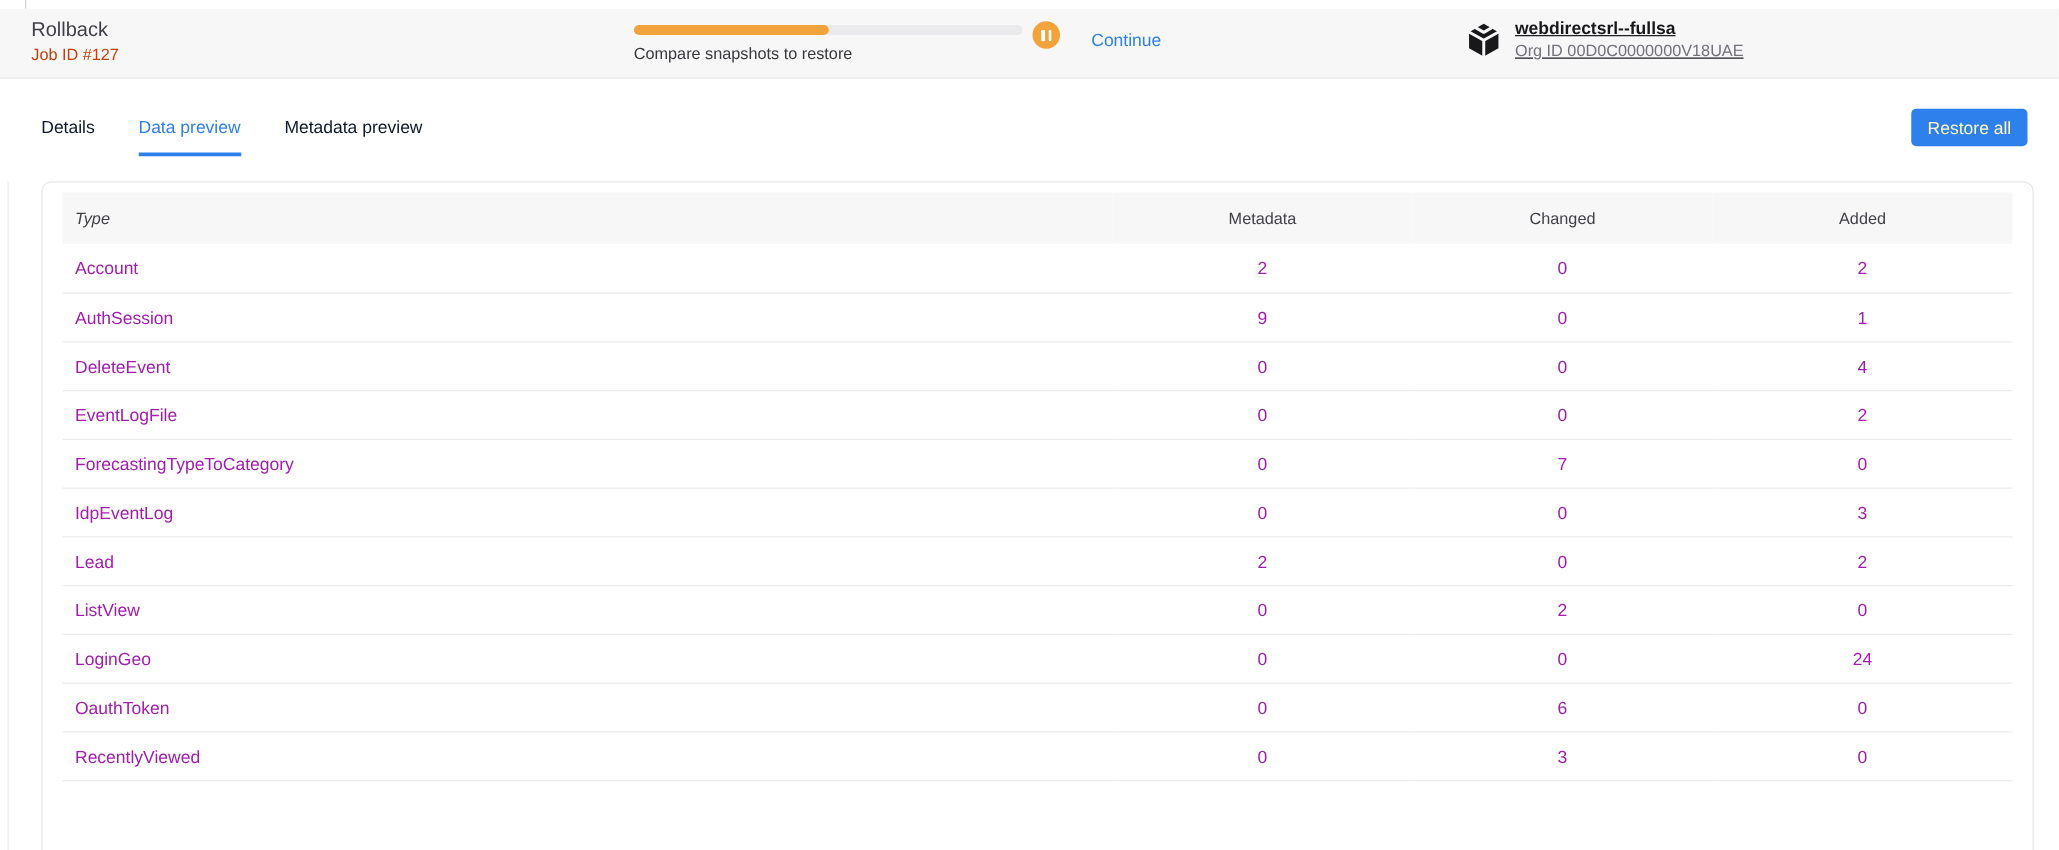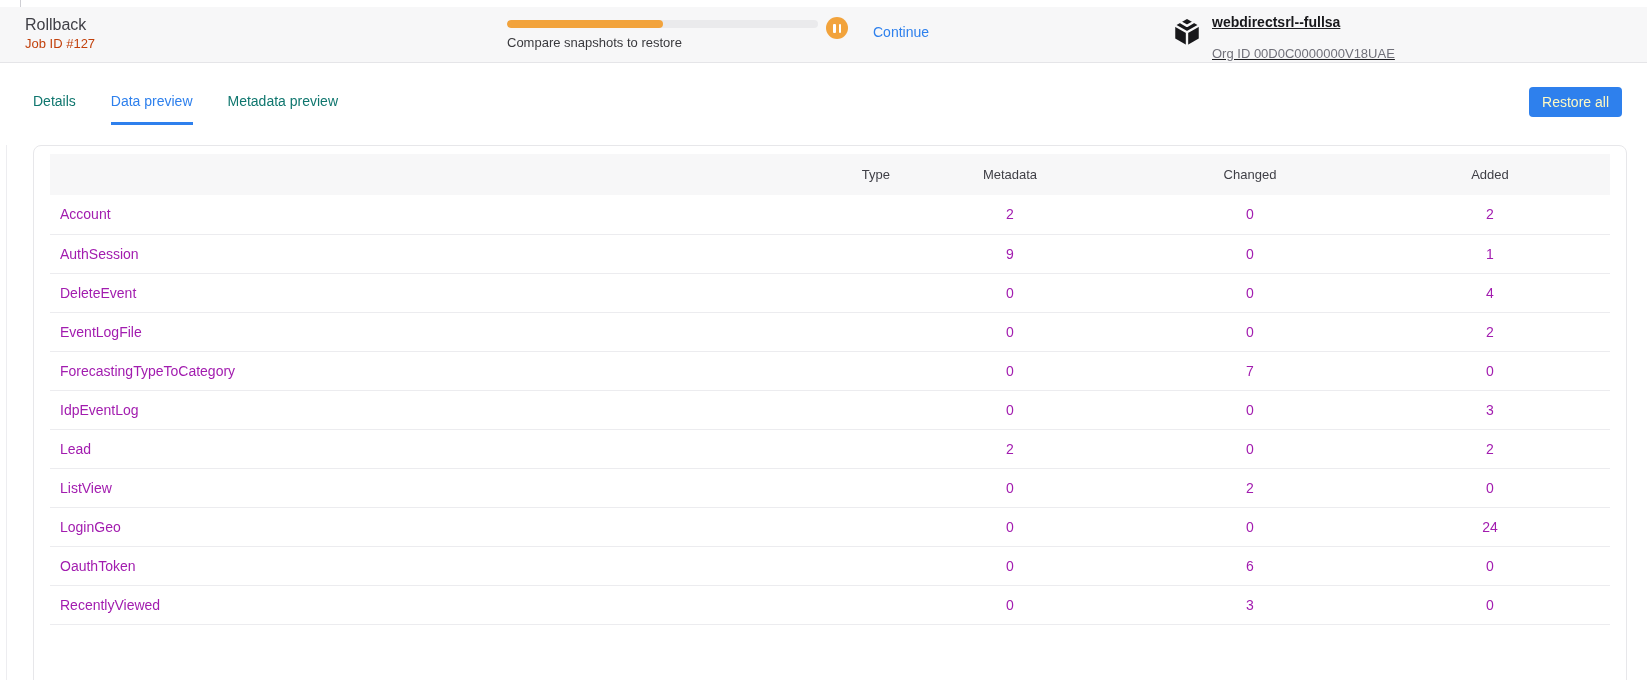--- a/index.html
+++ b/index.html
@@ -29,45 +29,45 @@
   .progress-fill{height:100%;border-radius:4px;background:var(--progress-orange);}
   .progress-label{position:absolute;left:507px;top:28px;font-size:13px;color:#39393d;}
   .pause-badge{position:absolute;left:826px;top:10px;width:22px;height:22px;border-radius:50%;background:var(--progress-orange);display:flex;align-items:center;justify-content:center;gap:3px;cursor:pointer;}
   .pause-badge .bar{width:2.5px;height:9px;background:#fff;border-radius:1px;}
   .continue-link{position:absolute;left:873px;top:17px;font-size:14px;color:var(--accent-blue);cursor:pointer;}
 
   .org-block{position:absolute;left:1172px;top:7px;display:flex;align-items:flex-start;gap:10px;text-decoration:underline;}
   .org-icon{width:30px;height:32px;margin-top:2px;}
   .org-text{display:flex;flex-direction:column;}
   .org-name{font-size:14px;line-height:17px;font-weight:700;color:#18181b;}
-  .org-id{font-size:13px;line-height:15px;color:#71717a;margin-top:15px;}
+  .org-id{font-size:13px;line-height:15px;color:#71717a;margin-top:2px;}
 
   
   .left-line{position:absolute;left:6px;top:63px;bottom:0;width:1px;background:#ededf0;}
 
   
   .tabbar{position:absolute;top:63px;left:0;right:0;height:82px;background:#fff;}
   .tabs{position:absolute;left:33px;top:30px;display:flex;gap:35px;}
-  .tab{font-size:14px;line-height:17px;color:#0f766e;padding-bottom:12px;border-bottom:3px solid transparent;cursor:pointer;white-space:nowrap;}
+  .tab{font-size:14px;line-height:17px;color:#0f172a;padding-bottom:12px;border-bottom:3px solid transparent;cursor:pointer;white-space:nowrap;}
   .tab.active{color:var(--accent-blue);}
   .tab.active{border-bottom-color:var(--accent-blue);}
   .restore-btn{position:absolute;top:24px;right:25px;height:30px;padding:0 13px;background:var(--accent-blue);color:#fef9c3;font-size:14px;font-family:inherit;border:none;border-radius:4px;cursor:pointer;}
 
   
   .card{
     position:absolute;left:33px;top:145px;width:1594px;height:560px;
     background:#fff;border:1px solid var(--card-border);border-radius:8px;
     padding:8px 16px 0 16px;
   }
   table{width:100%;border-collapse:collapse;table-layout:fixed;}
   thead th{
     background:var(--header-bg);height:41px;font-size:13px;font-weight:400;color:#3f3f46;
     text-align:center;padding:0;
   }
-  th.type-col{text-align:right;padding-left:10px;width:auto;}
+  th.type-col{text-align:left;padding-left:10px;width:auto;font-style:italic;}
   th.num-col{width:240px;}
   tbody td{height:39px;border-bottom:1px solid #ececef;font-size:14px;color:#a21caf;padding:0;text-align:center;}
   td.type-cell{text-align:left;padding-left:10px;}
 </style>
 </head>
 <body>
 
 <div class="top-strip">
   <div class="top-artifact"></div>
 </div>

